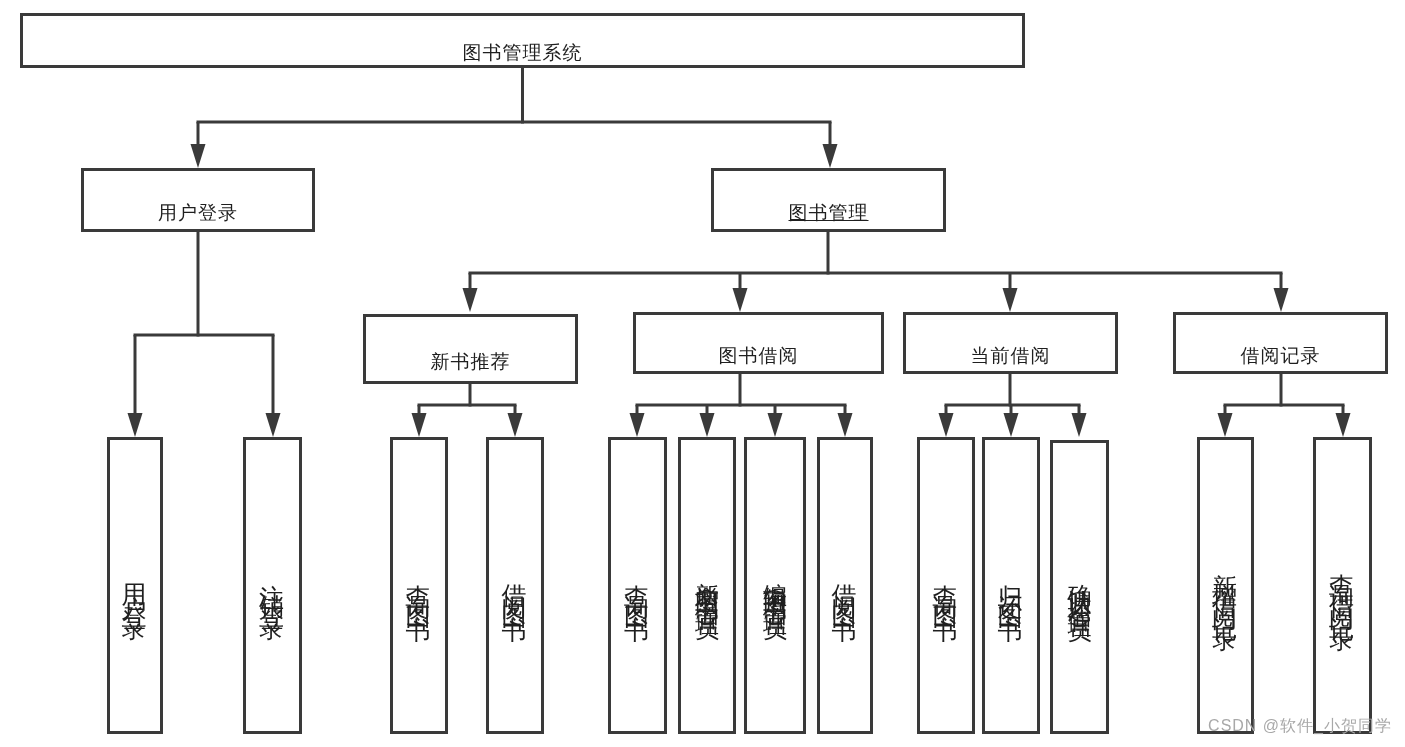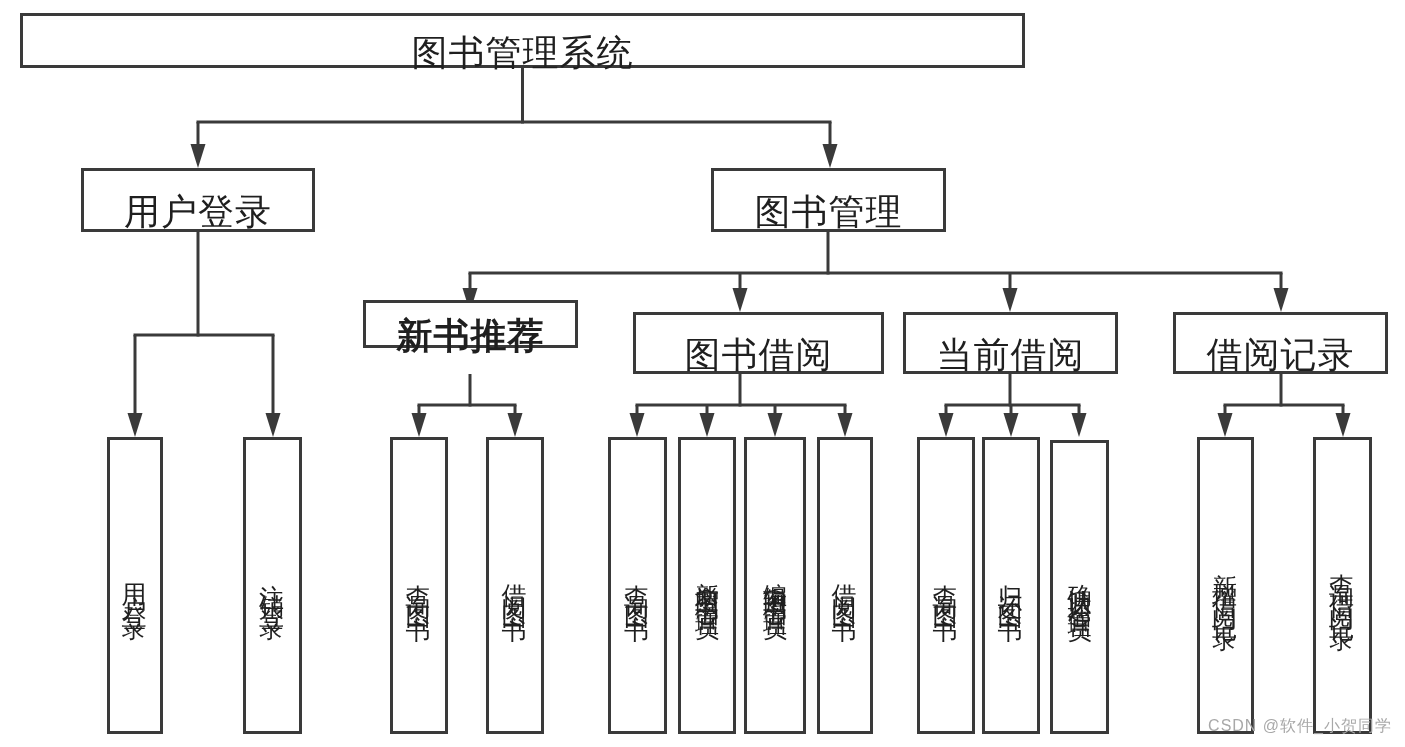--- a/index.html
+++ b/index.html
@@ -20,21 +20,21 @@
   #wires{position:absolute;left:0;top:0;width:1405px;height:747px;}
   #wires line{stroke:var(--line);stroke-width:3;}
   #wires path{fill:var(--line);stroke:none;}
   .node{
     position:absolute;
     border:3px solid var(--line);
     background:#fff;
     display:flex;align-items:center;justify-content:center;
     box-sizing:border-box;
   }
-  .hlabel{font-size:36px;letter-spacing:1px;white-space:nowrap;margin-top:25px;}
+  .hlabel{font-size:19px;letter-spacing:1px;white-space:nowrap;margin-top:25px;}
   .leaf .vlabel{
     writing-mode:vertical-rl;
     text-orientation:mixed;
     font-size:25px;
     letter-spacing:11px;
     white-space:nowrap;
   }
   .leaf .vlabel.long{letter-spacing:5px;font-size:24px;}
   #watermark{
     position:absolute;
@@ -127,25 +127,25 @@
     </g>
   </svg>
 
   <div class="node" style="left:20px;top:13px;width:1005px;height:55px;">
     <span class="hlabel">图书管理系统</span>
   </div>
 
   <div class="node" style="left:81px;top:168px;width:234px;height:64px;">
     <span class="hlabel">用户登录</span>
   </div>
-  <div class="node" style="left:711px;top:168px;width:235px;height:64px;">
+  <div class="node" style="left:711px;top:168px;width:235px;height:64px;text-decoration:underline;">
     <span class="hlabel">图书管理</span>
   </div>
 
-  <div class="node" style="left:363px;top:300px;width:215px;height:48px;font-weight:bold;">
+  <div class="node" style="left:363px;top:314px;width:215px;height:70px;">
     <span class="hlabel">新书推荐</span>
   </div>
   <div class="node" style="left:633px;top:312px;width:251px;height:62px;">
     <span class="hlabel">图书借阅</span>
   </div>
   <div class="node" style="left:903px;top:312px;width:215px;height:62px;">
     <span class="hlabel">当前借阅</span>
   </div>
   <div class="node" style="left:1173px;top:312px;width:215px;height:62px;">
     <span class="hlabel">借阅记录</span>

